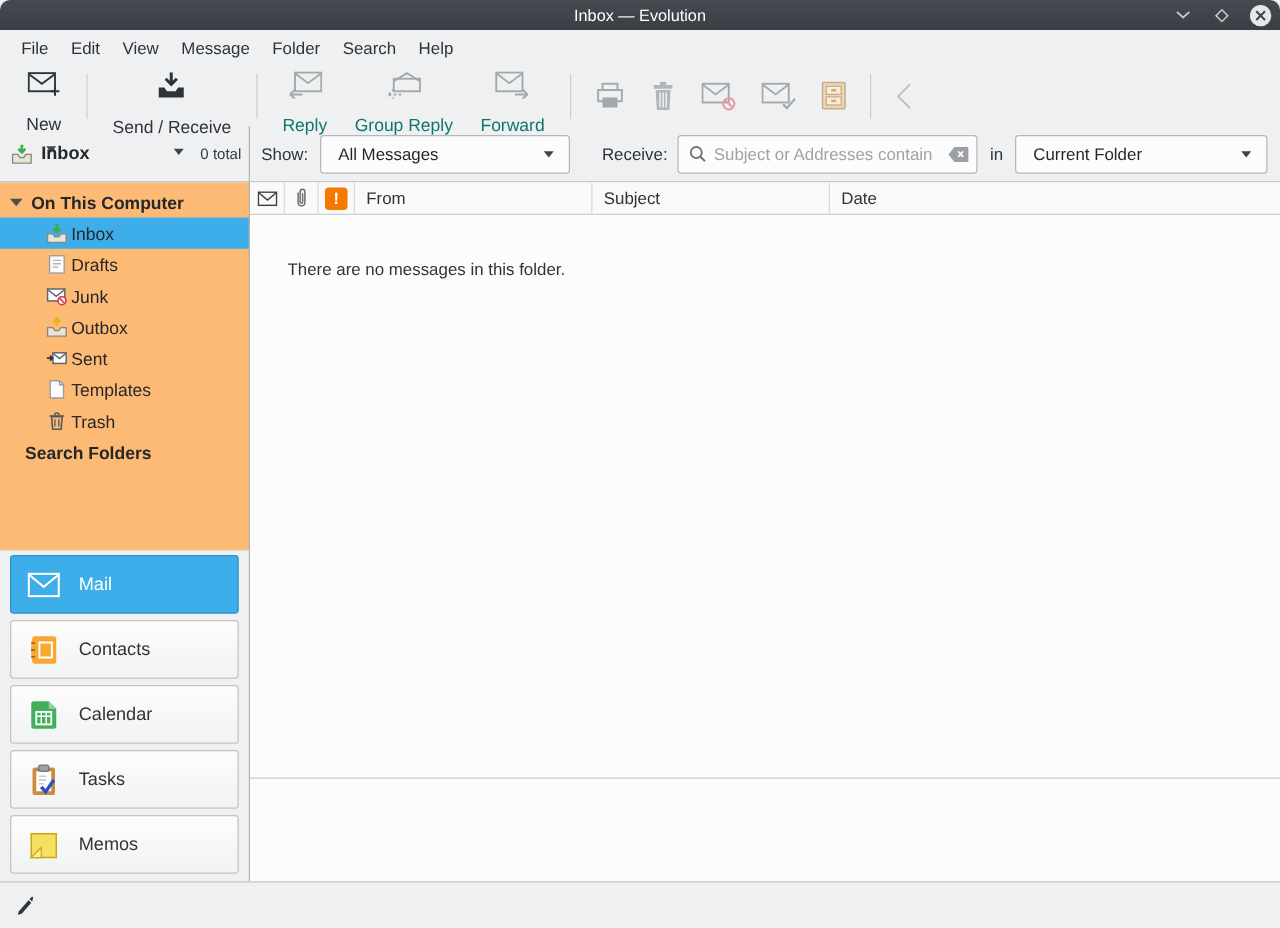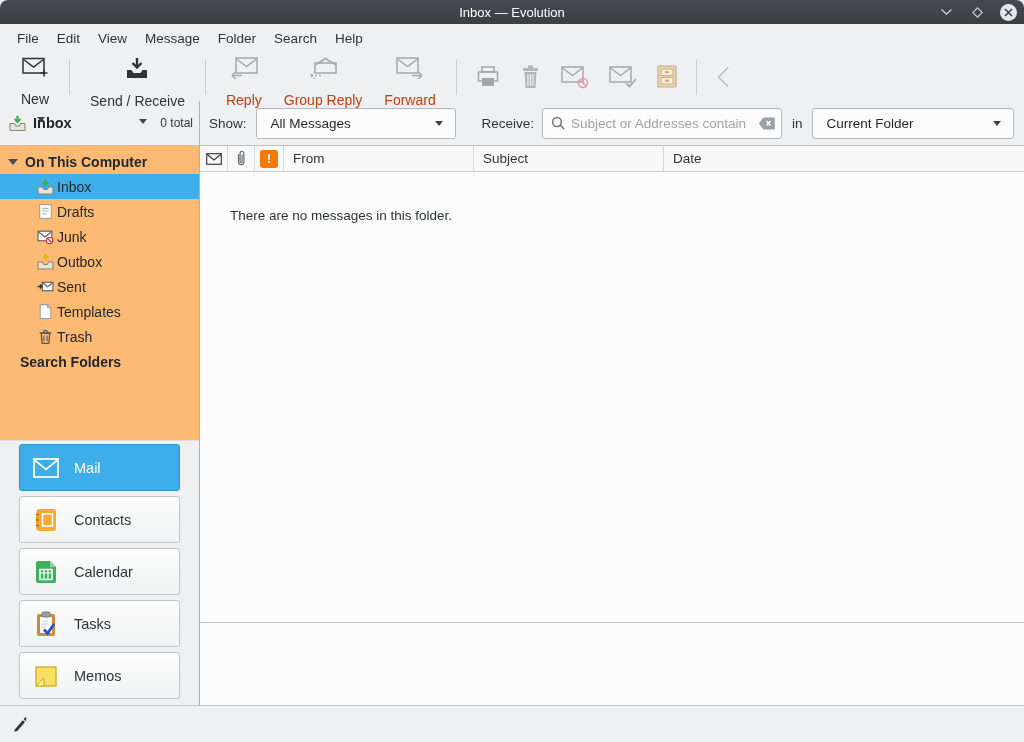--- a/index.html
+++ b/index.html
@@ -21,21 +21,21 @@
   .wc-btn { display:flex; align-items:center; justify-content:center; width:18px; height:18px; cursor:default; }
   .close-circle { width:17px; height:17px; border-radius:50%; background:#e6e7e8; display:flex; align-items:center; justify-content:center; }
 
   
   .menubar { height:28px; display:flex; align-items:center; padding-left:8px; flex:0 0 auto; font-size:13.5px; }
   .menu-item { padding:4px 9px; color:#2e3338; }
 
   
   .toolbar { height:49px; display:flex; align-items:center; padding:0 10px; flex:0 0 auto; }
   .tb-btn { display:flex; align-items:center; gap:10px; padding:0 11px; height:40px; font-size:14px; color:#2e3338;flex-direction:column; }
-  .tb-btn.disabled { color:#c2410c; }
+  .tb-btn.disabled { color:#0f766e; }
   .tb-sep { width:1px; height:36px; background:#cdced0; margin:0 9px; flex:0 0 auto; }
   .dd-arrow { width:0; height:0; border-left:4.5px solid transparent; border-right:4.5px solid transparent; border-top:5px solid #3f444a; margin-left:12px; }
   .dd-arrow.dim { border-top-color:#a4a8ab; }
   .icon-btn { padding:0 10px; height:40px; display:flex; align-items:center; }
 
   
   .filterbar { height:45px; display:flex; align-items:center; flex:0 0 auto; border-bottom:1px solid #bcbec0; }
   .folder-info { width:200px; height:100%; border-right:1px solid #b2b4b6; display:flex; align-items:center; padding:0 6px 0 9px; flex:0 0 auto; }
   .folder-name { font-weight:bold; font-size:14.5px; margin-left:7px; }
   .folder-count { margin-left:auto; font-size:12px; color:#33383c; }
@@ -65,21 +65,21 @@
   .tree-row { height:25px; display:flex; align-items:center; }
   .tree-root { font-weight:bold; padding-left:8px; gap:7px; }
   .expander { width:0; height:0; border-left:5px solid transparent; border-right:5px solid transparent; border-top:6px solid #4a4f54; }
   .tree-folder { padding-left:37px; gap:3px; }
   .tree-folder.selected { background:#3daee9; }
   .tree-bold { font-weight:bold; padding-left:20px; }
   .mini-ic { width:17px; height:17px; display:flex; align-items:center; justify-content:center; flex:0 0 auto; }
 
   .switcher { flex:0 0 265px; background:#eff0f1; border-top:1px solid #dcdddf; padding-top:3px; display:flex; flex-direction:column; gap:5px; }
   .sw-btn {
-    margin:0 19px; height:47px; border:1px solid #c1c5c7; border-radius:3px;
+    margin:0 8px; height:47px; border:1px solid #c1c5c7; border-radius:3px;
     background:linear-gradient(#fdfdfd,#f1f2f3); display:flex; align-items:center; padding-left:12px; gap:14px;
     font-size:14.5px; color:#2e3338;
   }
   .sw-btn.active { background:#3daee9; border-color:#3092c6; color:#ffffff; }
   .sw-ic { width:28px; height:28px; display:flex; align-items:center; justify-content:center; flex:0 0 auto; }
 
   .main { flex:1 1 auto; display:flex; flex-direction:column; min-width:0; background:#fcfcfc; }
   .list-header { height:26px; display:flex; background:#f9f9f9; border-bottom:1px solid #cfd0d2; font-size:13.5px; color:#2e3338; flex:0 0 auto; }
   .lh-cell { border-right:1px solid #d8d9da; display:flex; align-items:center; }
   .lh-ic { justify-content:center; }

